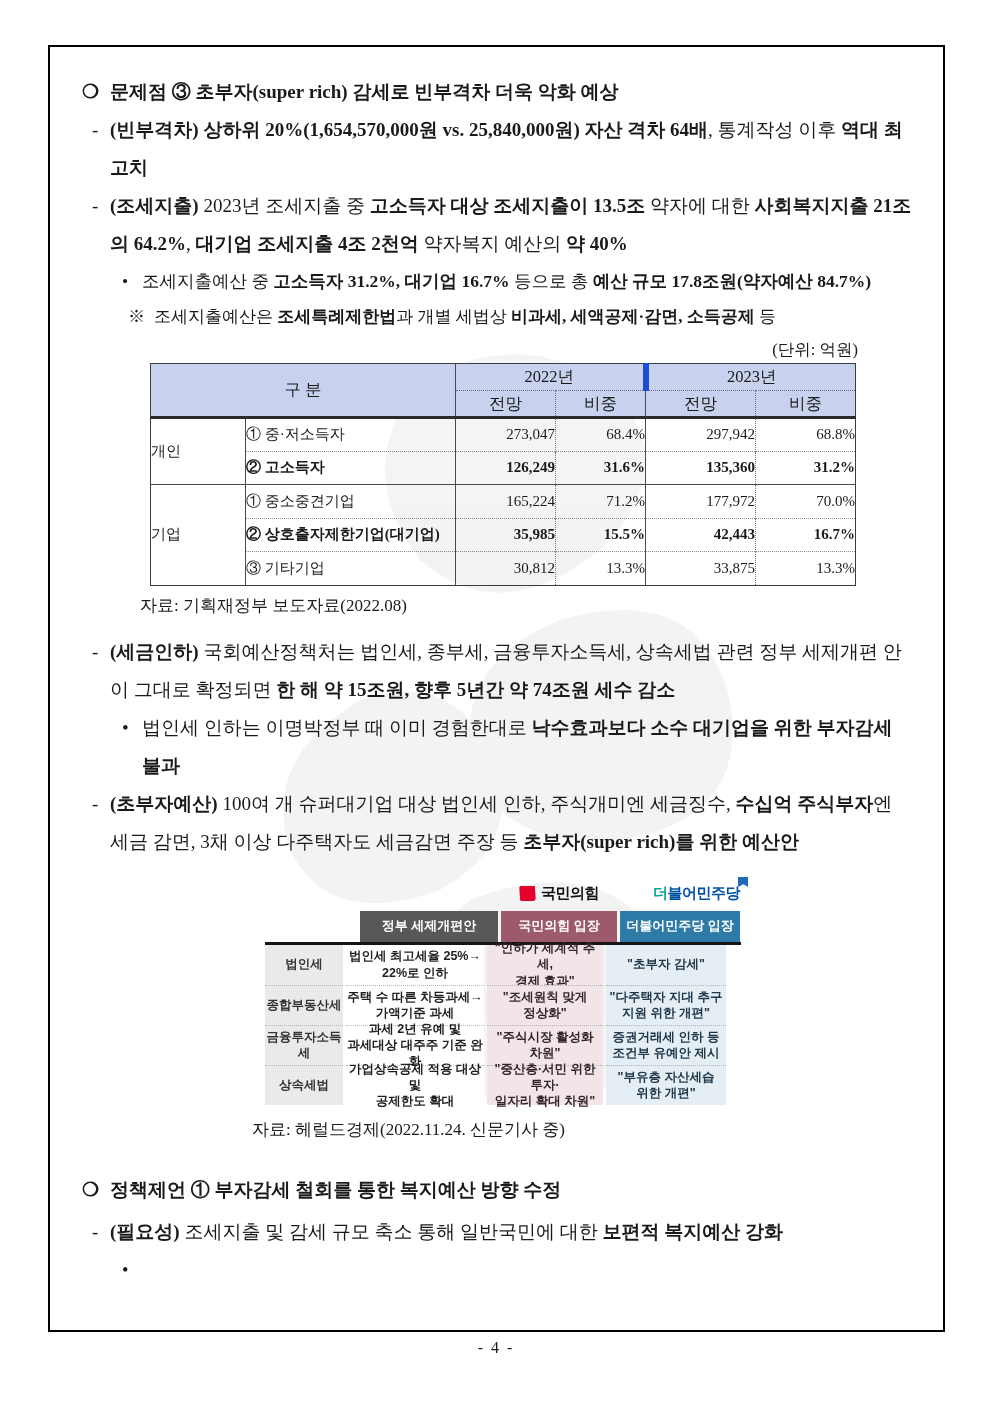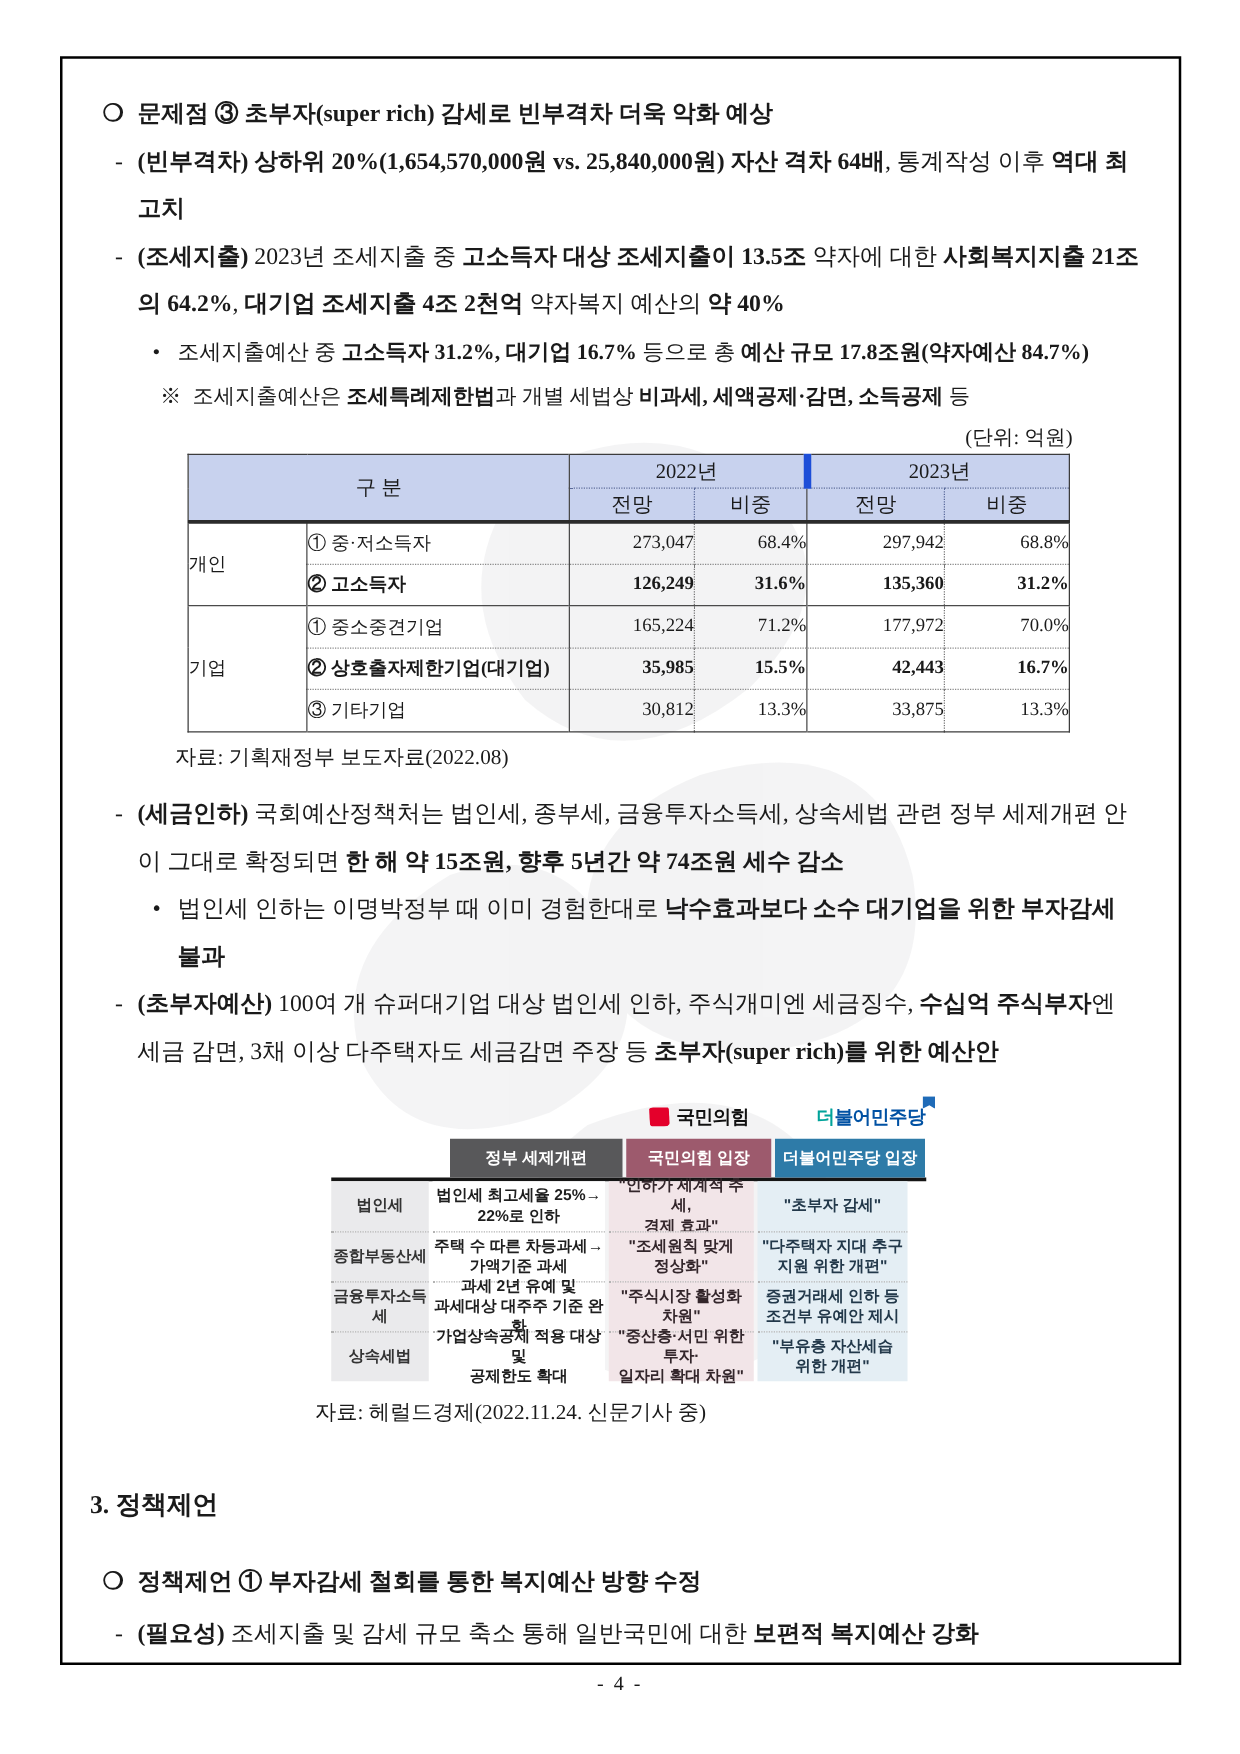--- a/index.html
+++ b/index.html
@@ -202,21 +202,21 @@
         <div class="plogo">
           <span class="ppp-mark"></span>
           <span class="ppp-name">국민의힘</span>
         </div>
         <div class="plogo dp">
           <span class="dp-name"><span class="dp-first">더</span><span class="dp-rest">불어민주당</span><span class="dp-flag"></span></span>
         </div>
       </div>
       <div class="phead">
         <div class="phcell ph0"></div>
-        <div class="phcell ph1">정부 세제개편</div>
+        <div class="phcell ph1">정부 세제개편안</div>
         <div class="phcell ph2">국민의힘 입장</div>
         <div class="phcell ph3">더불어민주당 입장</div>
       </div>
       <div>
           <div class="prow">
             <div class="pcell plabel">법인세</div>
             <div class="pcell pgov">법인세 최고세율 25%→
 22%로 인하</div>
             <div class="pcell pppp">"인하가 세계적 추세,
 경제 효과"</div>
@@ -247,21 +247,20 @@
             <div class="pcell pppp">"중산층·서민 위한 투자·
 일자리 확대 차원"</div>
             <div class="pcell pdp">"부유층 자산세습
 위한 개편"</div>
           </div>
         </div>
     </div>
 
     <div class="fig-caption">자료: 헤럴드경제(2022.11.24. 신문기사 중)</div>
 
-    <div class="section-title">3. 정책제언</div>
 
     <div class="para lvl0" style="margin-top:28px;">
       <span class="marker">❍</span>
       <div class="ptext"><b>정책제언 ① 부자감세 철회를 통한 복지예산 방향 수정</b></div>
     </div>
 
     <div class="para lvl1" style="margin-top:4px;">
       <span class="marker">-</span>
       <div class="ptext"><b>(필요성) </b><span>조세지출 및 감세 규모 축소 통해 일반국민에 대한 </span><b>보편적 복지예산 강화</b></div>
     </div>

